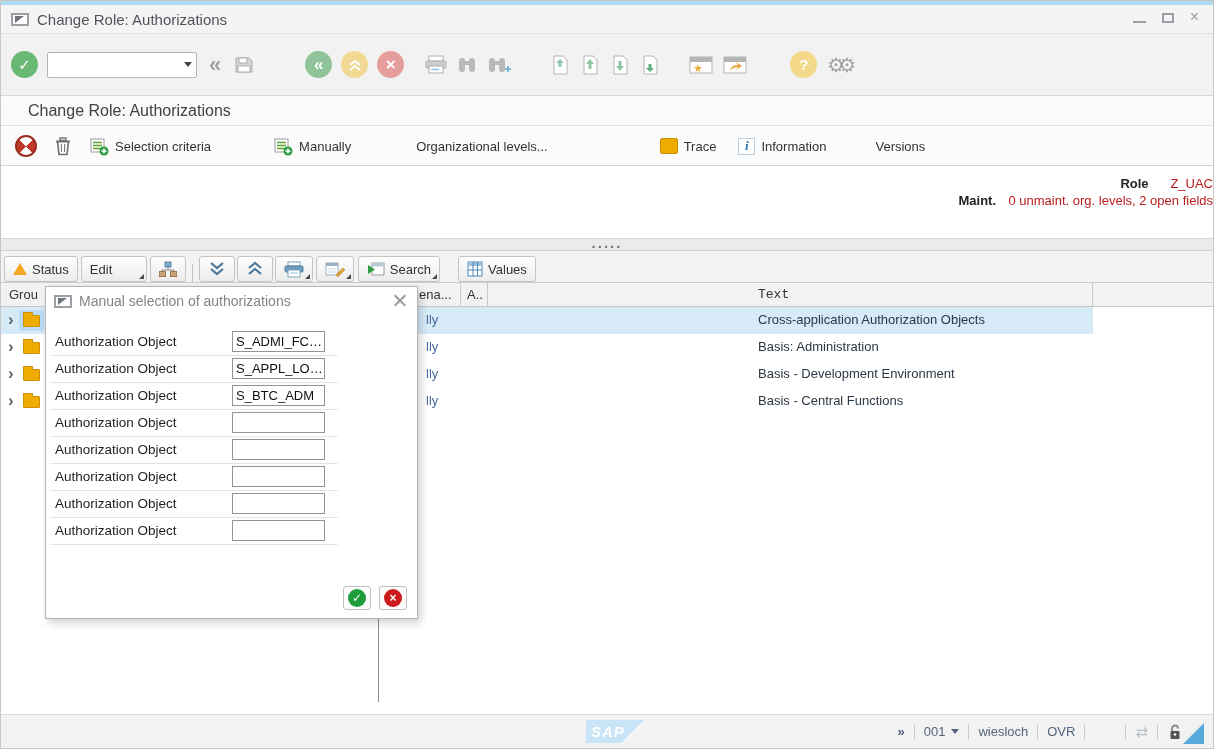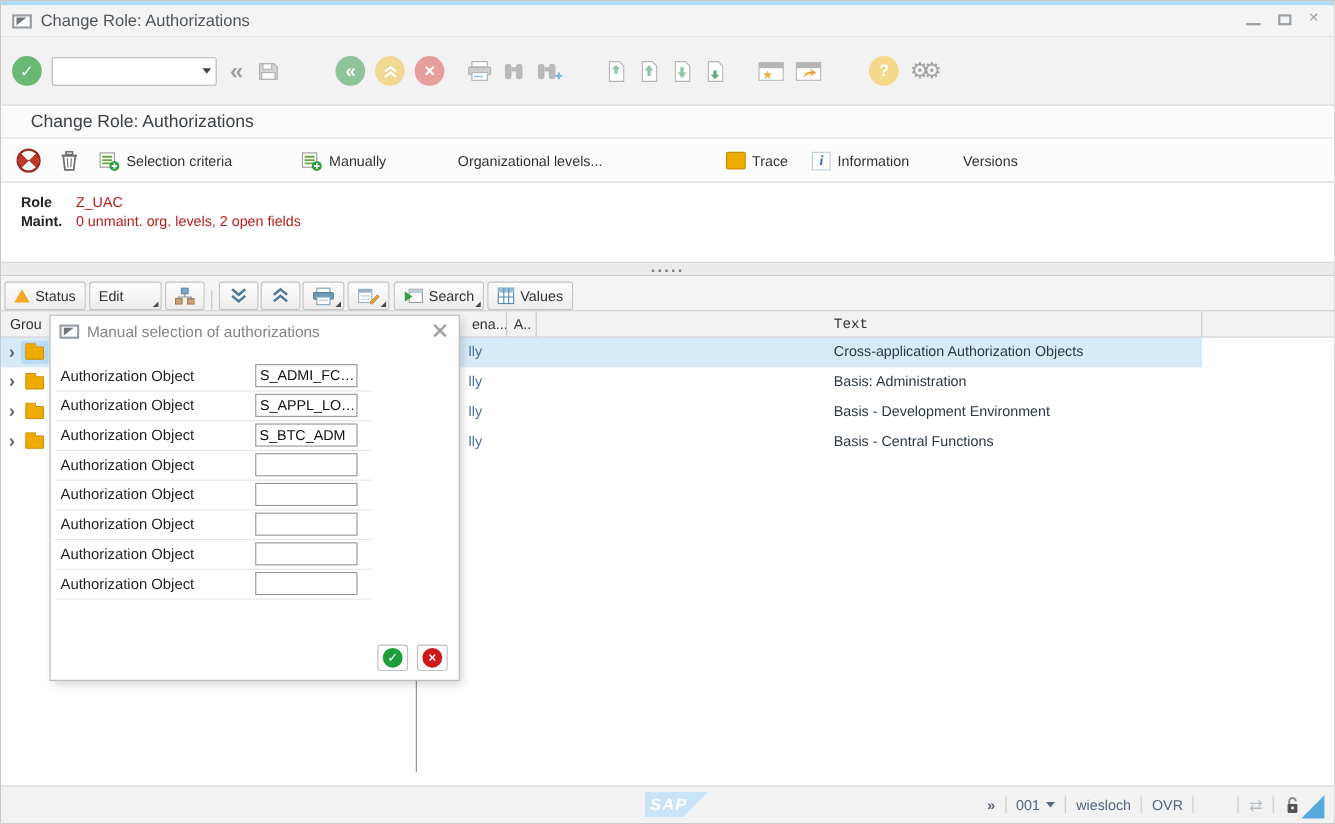--- a/index.html
+++ b/index.html
@@ -45,41 +45,41 @@
   
   .app-toolbar { position:absolute; top:126px; left:0; right:0; height:39px; background:#fbfbfb; border-bottom:1px solid #d4d4d4; display:flex; align-items:center; }
   .pie { width:22px; height:22px; border-radius:50%; margin-left:14px; border:2px solid #9c2b20; background:conic-gradient(from 45deg,#bf392b 0 25%,#fff 0 50%,#bf392b 0 75%,#fff 0 100%); }
   .atb-item { display:flex; align-items:center; gap:6px; }
   .atb-label { font-size:13px; color:#333; }
   .trace-ico { width:18px; height:16px; background:#f0ab00; border:1px solid #c78f05; border-radius:2px; }
   .info-ico { width:17px; height:17px; border:1px solid #b9cede; background:#fff; color:#2d74b5; font-family:"Liberation Serif","DejaVu Serif",serif; font-style:italic; font-weight:bold; font-size:13px; display:flex; align-items:center; justify-content:center; }
 
   
   .role-info { position:absolute; top:166px; left:0; right:0; height:71px; background:#fff; padding:8px 0 0 18px; }
-  .ri-row { display:flex; line-height:17px; }
+  .ri-row { display:flex; line-height:17px;justify-content:flex-end; }
   .ri-label { font-weight:bold; width:50px; color:#222; }
   .ri-value { color:#b91c1c; }
 
   
   .splitter { position:absolute; top:237px; left:0; right:0; height:13px; background:#ebebeb; border-top:1px solid #d7d7d7; border-bottom:1px solid #cfcfcf; text-align:center; }
   .splitter span { position:relative; top:-5px; color:#7a7a7a; font-size:15px; letter-spacing:2px; font-weight:bold; }
 
   
   .tree-toolbar { position:absolute; top:250px; left:0; right:0; height:31px; background:#f3f3f3; display:flex; align-items:flex-end; }
   .btn { position:relative; height:26px; display:inline-flex; align-items:center; gap:5px; padding:0 8px; background:linear-gradient(#fefefe,#ececec); border:1px solid #c4c4c4; border-radius:3px; font-size:13px; color:#333; }
   .btn .corner { position:absolute; right:2px; bottom:2px; width:0; height:0; border-left:5px solid transparent; border-bottom:5px solid #4a4a4a; }
   .tri-status { width:0; height:0; border-left:7px solid transparent; border-right:7px solid transparent; border-bottom:12px solid #f5a623; }
   .tsep { width:1px; height:18px; background:#c2c2c2; margin:0 6px; }
   .edit-btn { width:66px; justify-content:flex-start; }
 
   
   .tbl-header { position:absolute; top:281px; left:0; right:0; height:25px; background:#f2f2f2; border-top:1px solid #cccccc; border-bottom:1px solid #c6c6c6; }
   .hcell { position:absolute; top:0; height:24px; line-height:24px; border-right:1px solid #c9c9c9; color:#333; overflow:hidden; white-space:nowrap; }
   .hc1 { left:0; width:460px; padding-left:8px; }
-  .hc-ena { position:absolute; left:428px; top:0;text-align:center; }
+  .hc-ena { position:absolute; left:418px; top:0;text-align:center; }
   .hc2 { left:460px; width:27px; padding-left:6px; }
   .hc3 { left:487px; width:263px; padding-left:6px; }
   .hc4 { left:750px; width:342px; padding-left:7px;font-family:Liberation Mono, monospace; }
   .hc5 { left:1092px; width:122px; border-right:none; }
   .tbl-rows { position:absolute; top:306px; left:0; right:0; }
   .t-row { position:relative; height:27px; }
   .t-row.sel { background:linear-gradient(to right,#d6eaf8 1092px,#fff 1092px); }
   .expander { position:absolute; left:7px; top:3px; font-size:17px; font-weight:bold; color:#666; }
   .folder { position:absolute; left:22px; top:8px; width:17px; height:12px; background:#f0ab00; border:1px solid #cd9104; border-radius:1px; }
   .folder::before { content:""; position:absolute; left:-1px; top:-4px; width:8px; height:3px; background:#f0ab00; border:1px solid #cd9104; border-bottom:none; border-radius:1px 1px 0 0; }
@@ -347,21 +347,21 @@
     </span>
     <span class="btn" style="margin-left:4px">
       <svg width="18" height="16">
           <rect x="5" y="2" width="12" height="12" fill="#fff" stroke="#9a9a9a"></rect>
           <rect x="5" y="2" width="12" height="3.5" fill="#b9cdd9"></rect>
           <path d="M1 13l7-4.5L1 4z" fill="#2f9e44"></path>
         </svg>
       <span>Search</span>
       <span class="corner"></span>
     </span>
-    <span class="btn" style="margin-left:3px">
+    <span class="btn" style="margin-left:18px">
       <svg width="16" height="16">
           <rect x="1" y="1" width="14" height="14" fill="#fff" stroke="#4f87b5"></rect>
           <rect x="1" y="1" width="14" height="4" fill="#9cc0da"></rect>
           <line x1="6" y1="1" x2="6" y2="15" stroke="#4f87b5"></line>
           <line x1="10.5" y1="1" x2="10.5" y2="15" stroke="#4f87b5"></line>
           <line x1="1" y1="9" x2="15" y2="9" stroke="#4f87b5"></line>
         </svg>
       <span>Values</span>
     </span>
   </div>

